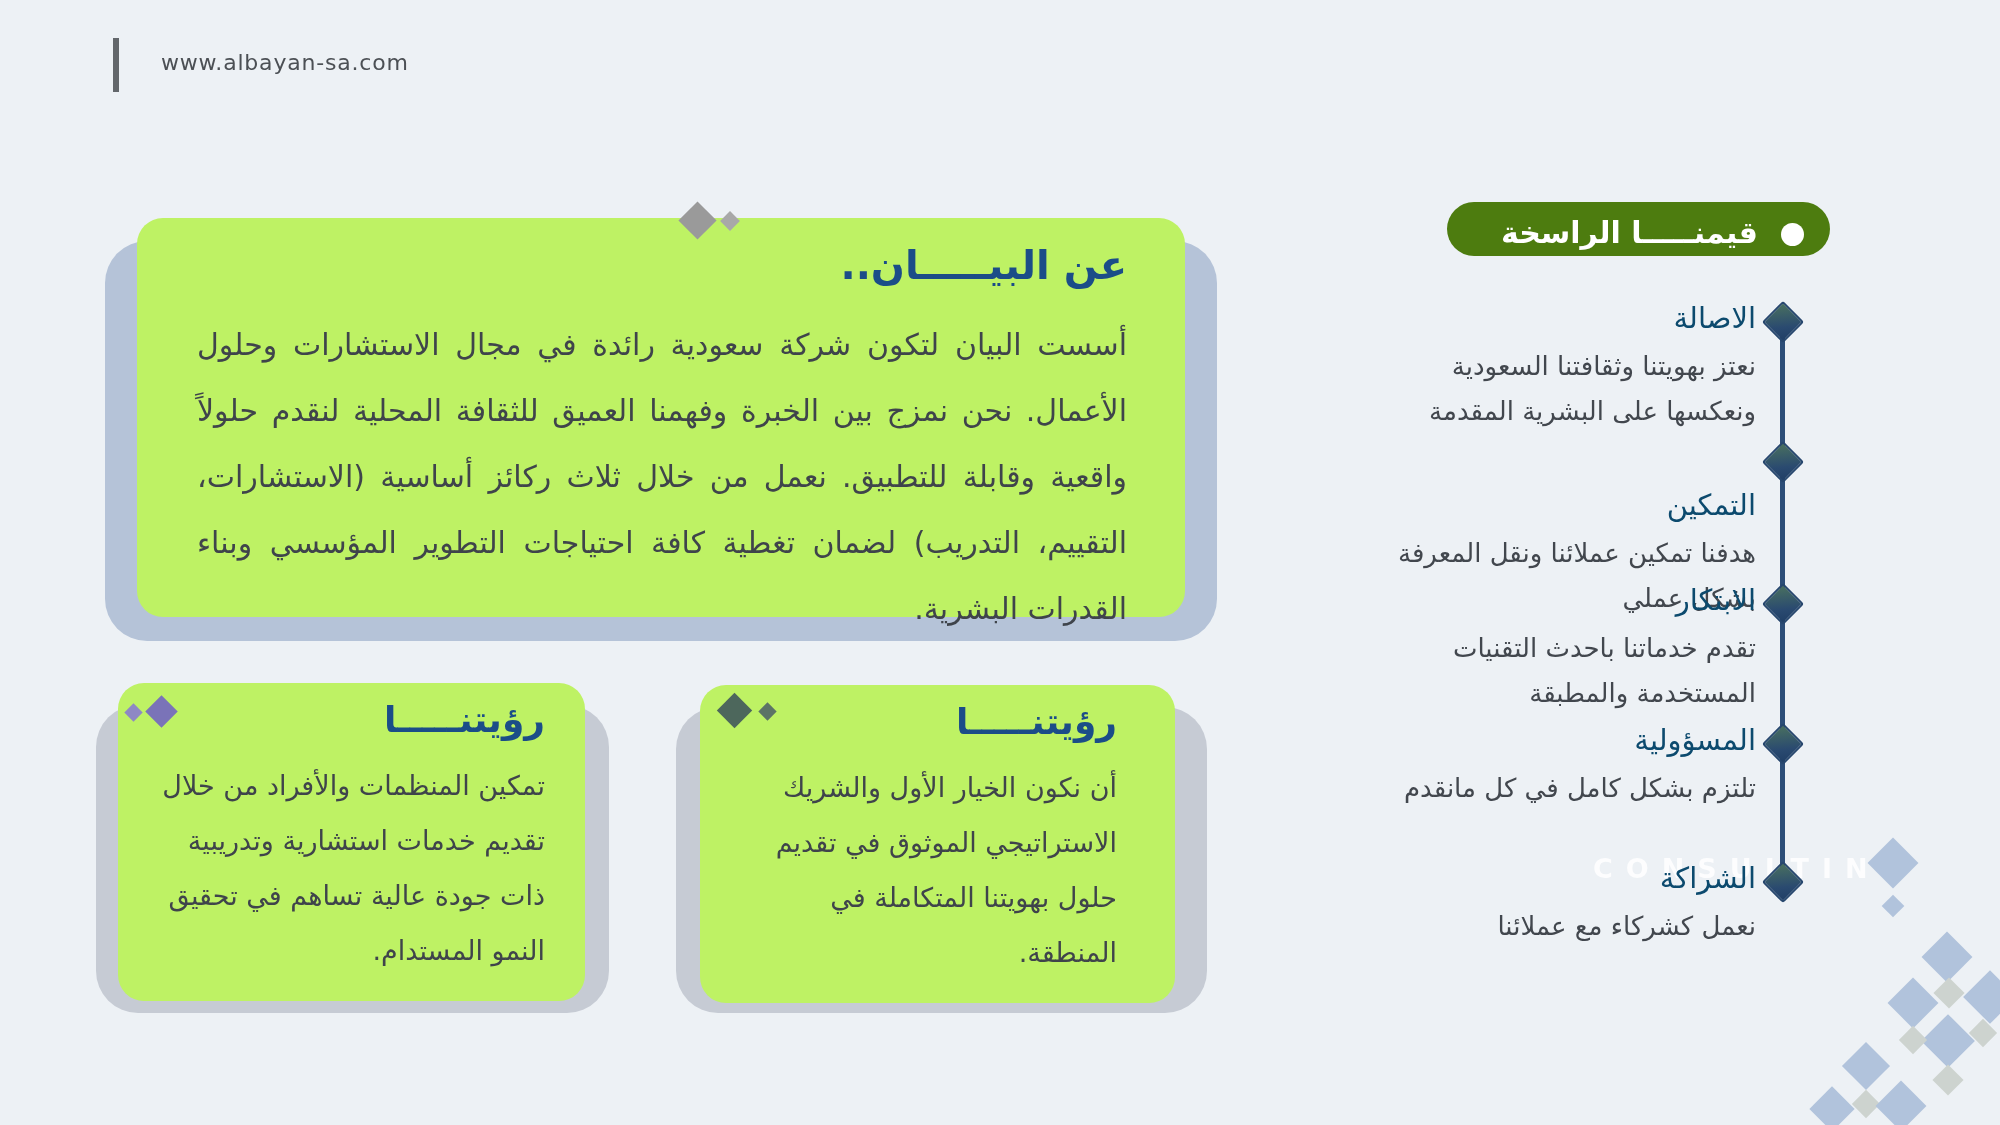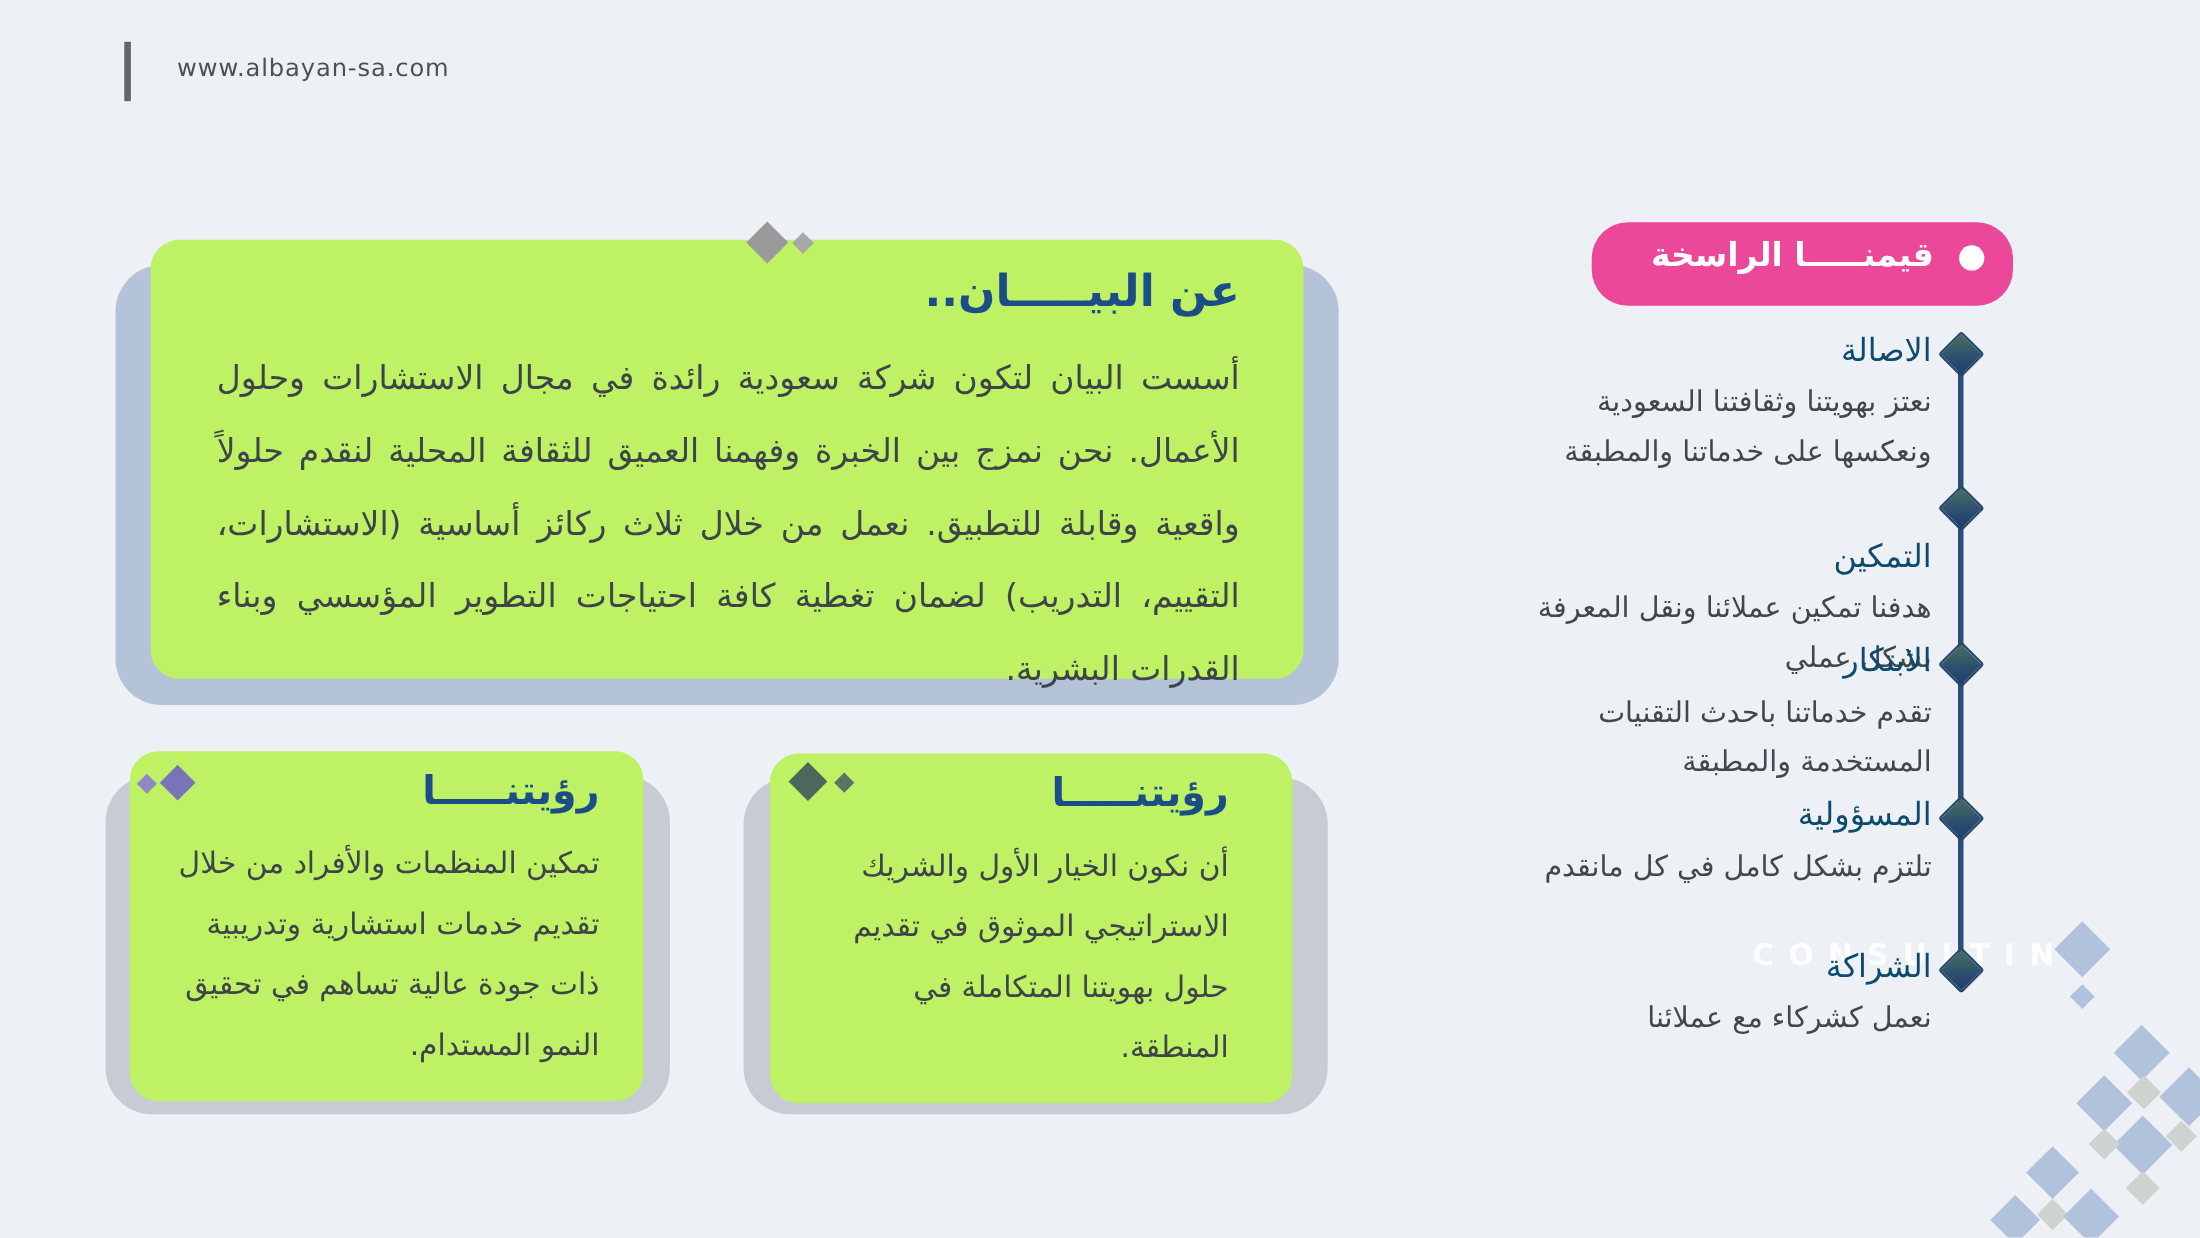--- a/index.html
+++ b/index.html
@@ -40,22 +40,22 @@
   .small-title { font-size:36px; }
   .small-body { margin-top:18px; font-size:27px; line-height:55px; text-align:right; }
 
   
   .vision-back { left:676px; top:707px; width:531px; height:306px; background:#c6cbd4; }
   .vision-card { left:700px; top:685px; width:475px; height:318px; }
   .vision-inner { position:absolute; left:36px; right:58px; top:16px; }
 
   
   .values-badge {
-    position:absolute; left:1447px; top:202px; width:383px; height:76px;
-    background:#ec4899; border-radius:33px;
+    position:absolute; left:1447px; top:202px; width:383px; height:54px;
+    background:#4d7c0f; border-radius:33px;
   }
   .values-badge-label {
     position:absolute; right:72px; left:20px; top:0; height:64px; line-height:62px;
     direction:rtl; text-align:right;
     color:#ffffff; font-size:30px; font-weight:bold;
   }
   .values-badge-dot {
     position:absolute; right:26px; top:21px; width:23px; height:23px;
     border-radius:50%; background:#ffffff;
   }
@@ -124,21 +124,21 @@
 
 <div class="timeline-line"></div>
 <div class="timeline-diamond" style="top:307px;"></div>
 <div class="timeline-diamond" style="top:447px;"></div>
 <div class="timeline-diamond" style="top:589px;"></div>
 <div class="timeline-diamond" style="top:729px;"></div>
 <div class="timeline-diamond" style="top:867px;"></div>
 
 <div class="value-item" style="top:298px;">
   <div class="value-title">الاصالة</div>
-  <div class="value-desc">نعتز بهويتنا وثقافتنا السعودية ونعكسها على خدماتنا والمطبقة</div>
+  <div class="value-desc">نعتز بهويتنا وثقافتنا السعودية ونعكسها على البشرية المقدمة</div>
 </div>
 <div class="value-item" style="top:438px;margin-top:47px;">
   <div class="value-title">التمكين</div>
   <div class="value-desc">هدفنا تمكين عملائنا ونقل المعرفة بشكل عملي</div>
 </div>
 <div class="value-item" style="top:580px;">
   <div class="value-title">الابتكار</div>
   <div class="value-desc">تقدم خدماتنا باحدث التقنيات المستخدمة والمطبقة</div>
 </div>
 <div class="value-item" style="top:720px;">

